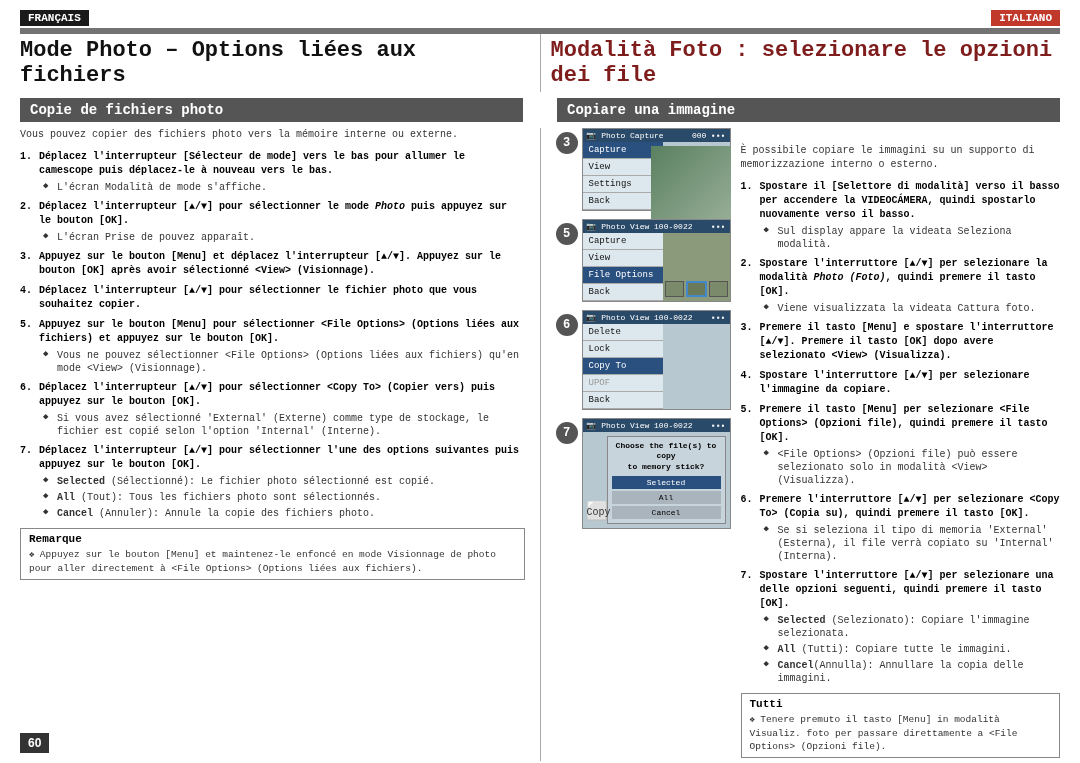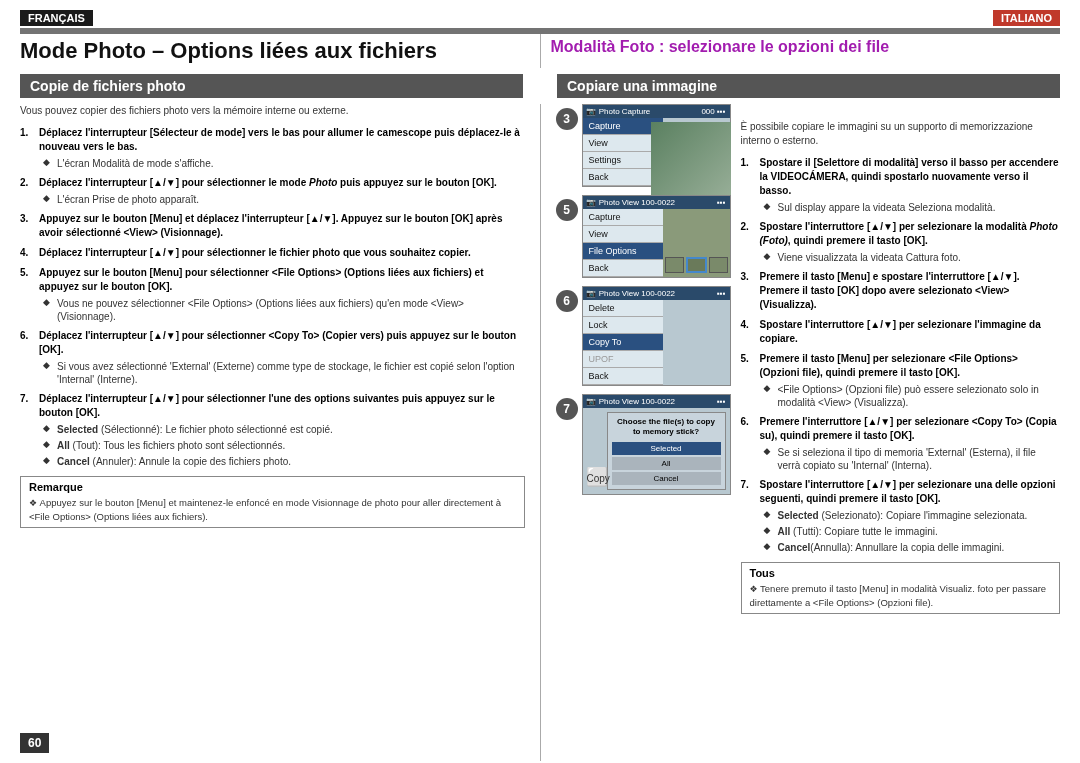--- a/index.html
+++ b/index.html
@@ -12,20 +12,21 @@
       overflow: hidden;
       position: relative;
     }
 
     .page-container {
       width: 1080px;
       height: 763px;
       display: flex;
       flex-direction: column;
       padding: 10px 20px 2px 20px;
+      font-family: Liberation Mono, monospace;
     }
 
     
     .language-bar {
       display: flex;
       justify-content: space-between;
       margin-bottom: 2px;
     }
     .lang-label {
       font-size: 11px;
@@ -48,23 +49,23 @@
       flex: 1;
       font-size: 22px;
       font-weight: bold;
       color: #111;
       padding: 4px 0 4px 0;
       border-right: 1px solid #aaa;
       padding-right: 10px;
     }
     .main-title-right {
       flex: 1;
-      font-size: 16px;
-      font-weight: bold;
-      color: #a21caf;
+      font-size: 22px;
+      font-weight: bold;
+      color: #7f1d1d;
       padding: 4px 0 4px 10px;
     }
 
     
     .section-row {
       display: flex;
       gap: 0;
       margin-bottom: 6px;
     }
     .section-title {
@@ -287,21 +288,21 @@
             </div>
           </div>
         </li>
 
         <li class="step-item">
           <span class="step-num">2.</span>
           <div class="step-content">
             <b>Déplacez l'interrupteur [▲/▼] pour sélectionner le mode <i>Photo</i> puis appuyez sur le bouton [OK].</b>
             <div class="sub-bullet">
               <span class="bullet-diamond">◆</span>
-              <span>L'écran Prise de photo apparaît.</span>
+              <span>L'écran Prise de pouvez apparaît.</span>
             </div>
           </div>
         </li>
 
         <li class="step-item">
           <span class="step-num">3.</span>
           <div class="step-content">
             <b>Appuyez sur le bouton [Menu] et déplacez l'interrupteur [▲/▼]. Appuyez sur le bouton [OK] après avoir sélectionné &lt;View&gt; (Visionnage).</b>
           </div>
         </li>
@@ -531,21 +532,21 @@
               </div>
               <div class="sub-bullet">
                 <span class="bullet-diamond">◆</span>
                 <span><b>Cancel</b>(Annulla): Annullare la copia delle immagini.</span>
               </div>
             </div>
           </li>
         </ol>
 
         <div class="note-box">
-          <div class="note-title">Tous</div>
+          <div class="note-title">Tutti</div>
           <div class="note-content">
             <span class="diamond">❖ </span>
             <span>Tenere premuto il tasto [Menu] in modalità Visualiz. foto per passare direttamente a &lt;File Options&gt; (Opzioni file).</span>
           </div>
         </div>
 
       </div>
     </div>
   </div>
 </div>

